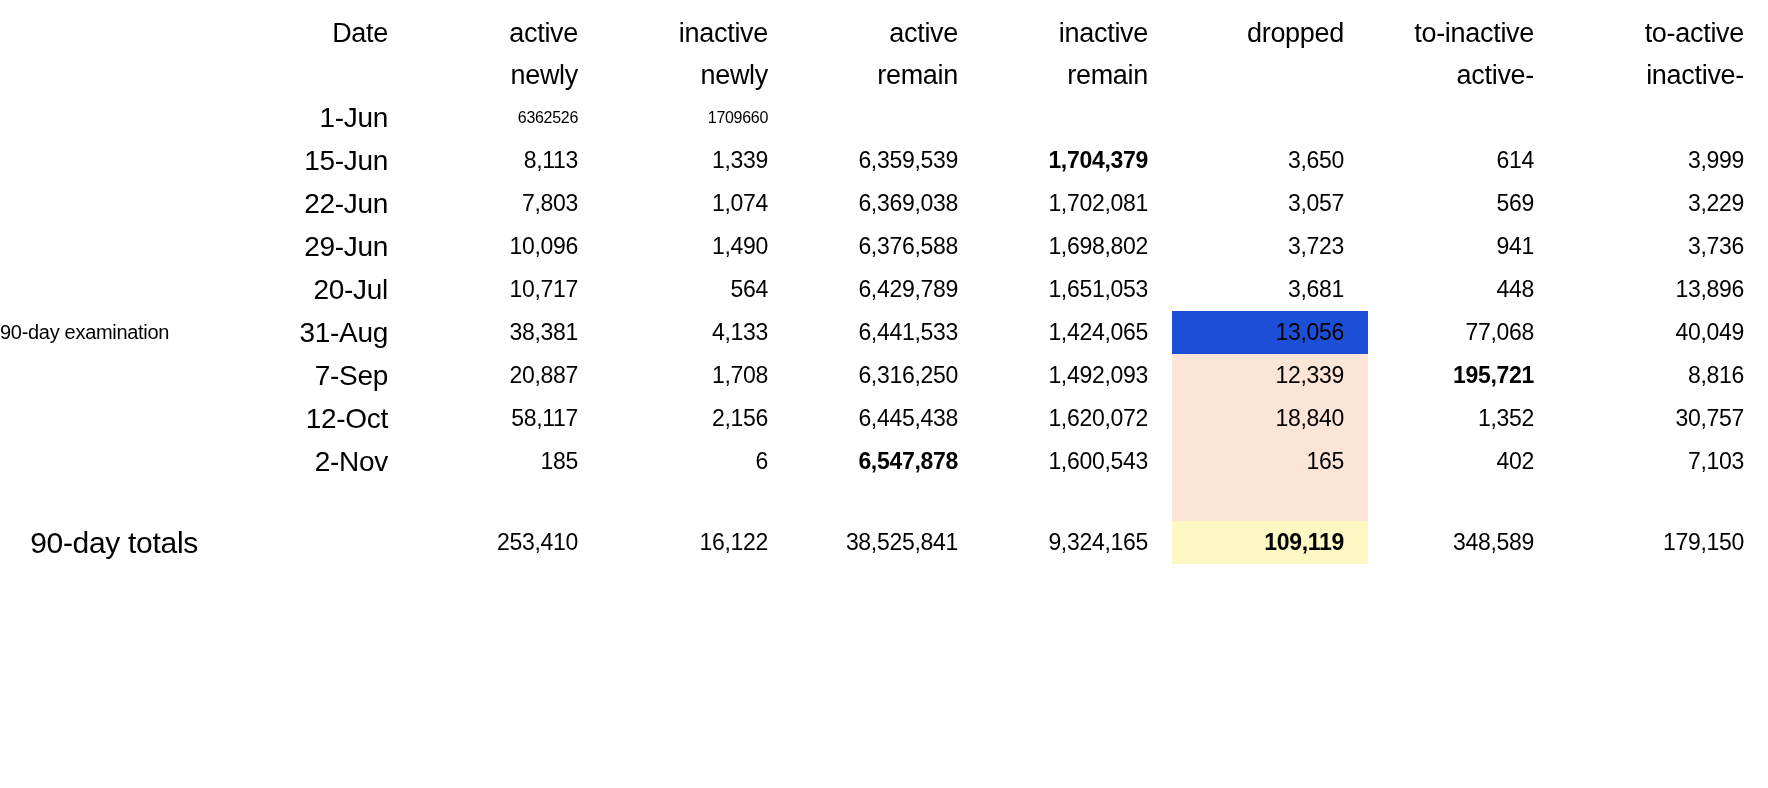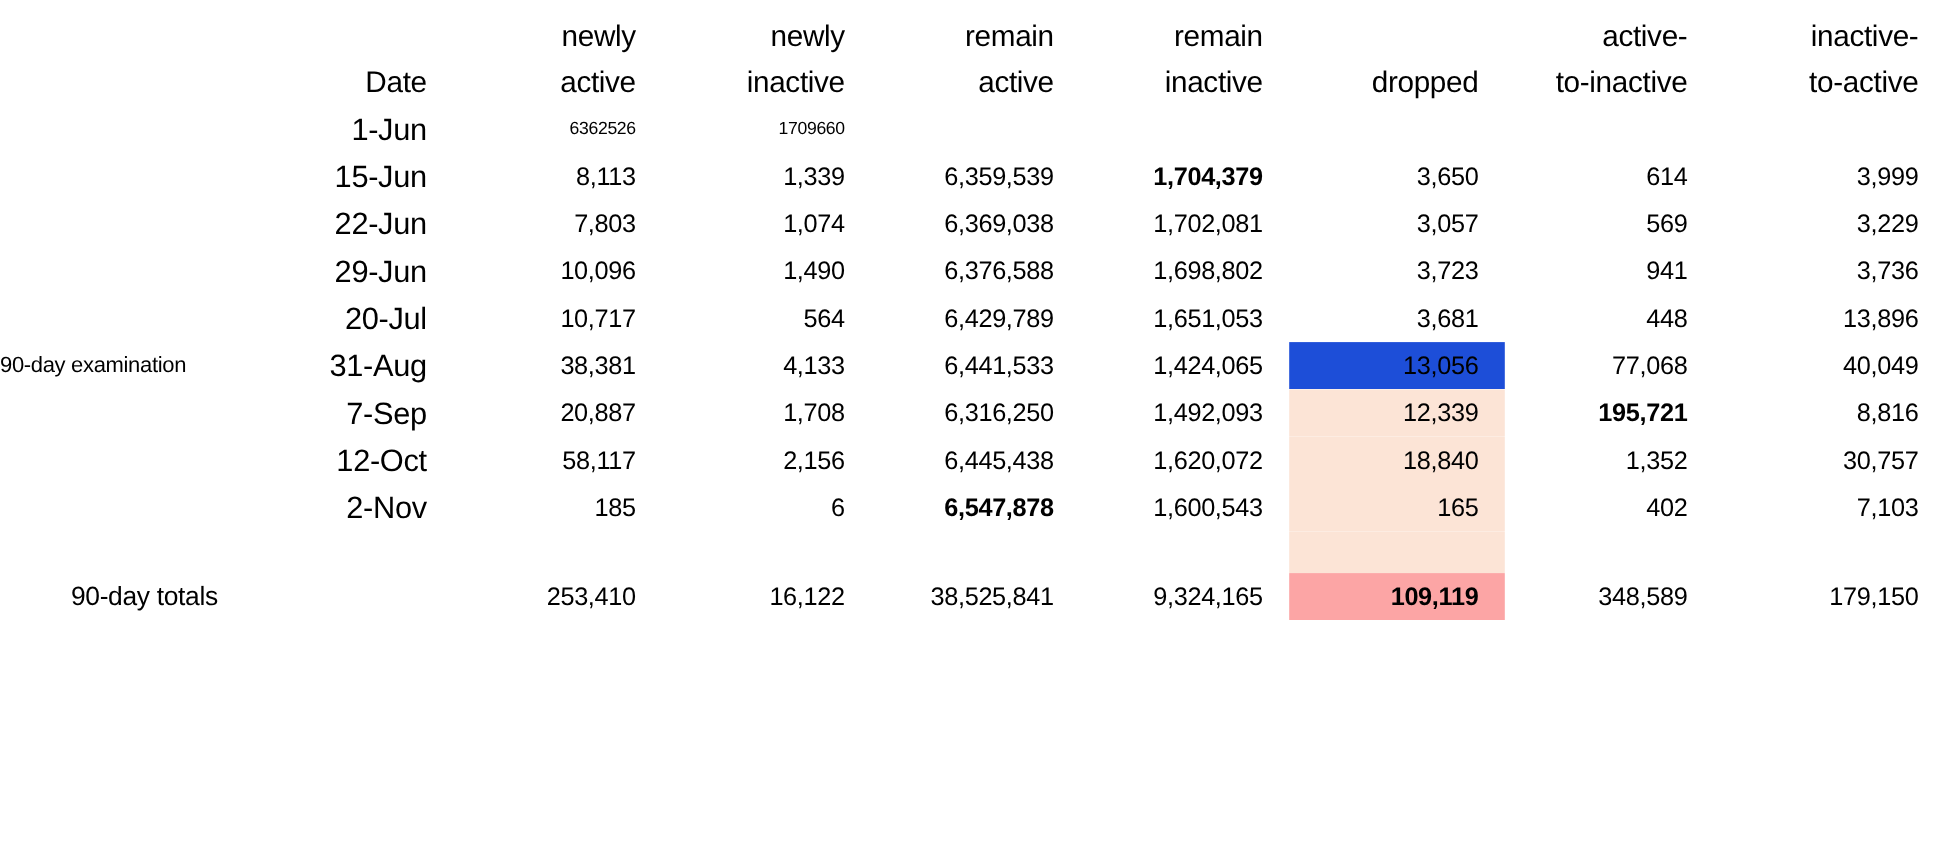--- a/index.html
+++ b/index.html
@@ -48,21 +48,21 @@
     vertical-align: middle;
   }
   td.annot-cell {
     font-size: 20px;
     text-align: left;
     padding: 0 0 0 20px;
     letter-spacing: -0.8px;
     vertical-align: middle;
   }
   td.totals-label-cell {
-    font-size: 24px;
+    font-size: 30px;
     font-weight: 700;
     text-align: right;
     vertical-align: middle;
   }
   .bold { font-weight: 700 !important; }
   .small-num { font-size: 16px !important; letter-spacing: 0; }
   tr.divider-row td {
     border-bottom: 4px solid #000000;
   }
 </style>
@@ -78,39 +78,39 @@
       <col style="width:190px">
       <col style="width:190px">
       <col style="width:190px">
       <col style="width:196px">
       <col style="width:190px">
       <col style="width:210px">
     </colgroup>
     <thead id="grid-head">
         <tr>
           <th class="colhead"></th>
-          <th class="colhead"></th>
-          <th class="colhead">newly</th>
-          <th class="colhead">newly</th>
-          <th class="colhead">remain</th>
-          <th class="colhead">remain</th>
-          <th class="colhead"></th>
-          <th class="colhead">active-</th>
-          <th class="colhead">inactive-</th>
-        </tr>
-        <tr>
-          <th class="colhead"></th>
           <th class="colhead">Date</th>
           <th class="colhead">active</th>
           <th class="colhead">inactive</th>
           <th class="colhead">active</th>
           <th class="colhead">inactive</th>
           <th class="colhead">dropped</th>
           <th class="colhead">to-inactive</th>
           <th class="colhead">to-active</th>
+        </tr>
+        <tr>
+          <th class="colhead"></th>
+          <th class="colhead"></th>
+          <th class="colhead">newly</th>
+          <th class="colhead">newly</th>
+          <th class="colhead">remain</th>
+          <th class="colhead">remain</th>
+          <th class="colhead"></th>
+          <th class="colhead">active-</th>
+          <th class="colhead">inactive-</th>
         </tr>
       </thead>
     <tbody id="grid-body">
         <tr class="data-row">
           <td class="annot-cell"></td>
           <td class="date-cell">1-Jun</td>
           <td class="num-cell small-num">6362526</td>
           <td class="num-cell small-num">1709660</td>
           <td class="num-cell"></td>
           <td class="num-cell"></td>
@@ -217,19 +217,19 @@
           <td class="num-cell"></td>
           <td class="num-cell"></td>
         </tr>
         <tr class="totals-row">
           <td class="totals-label-cell">90-day totals</td>
           <td class="date-cell"></td>
           <td class="num-cell">253,410</td>
           <td class="num-cell">16,122</td>
           <td class="num-cell">38,525,841</td>
           <td class="num-cell">9,324,165</td>
-          <td class="num-cell bold" style="background: #fca5a5;">109,119</td>
+          <td class="num-cell bold" style="background: #fef9c3;">109,119</td>
           <td class="num-cell">348,589</td>
           <td class="num-cell">179,150</td>
         </tr>
       </tbody>
   </table>
 </div>
 
 </body></html>

